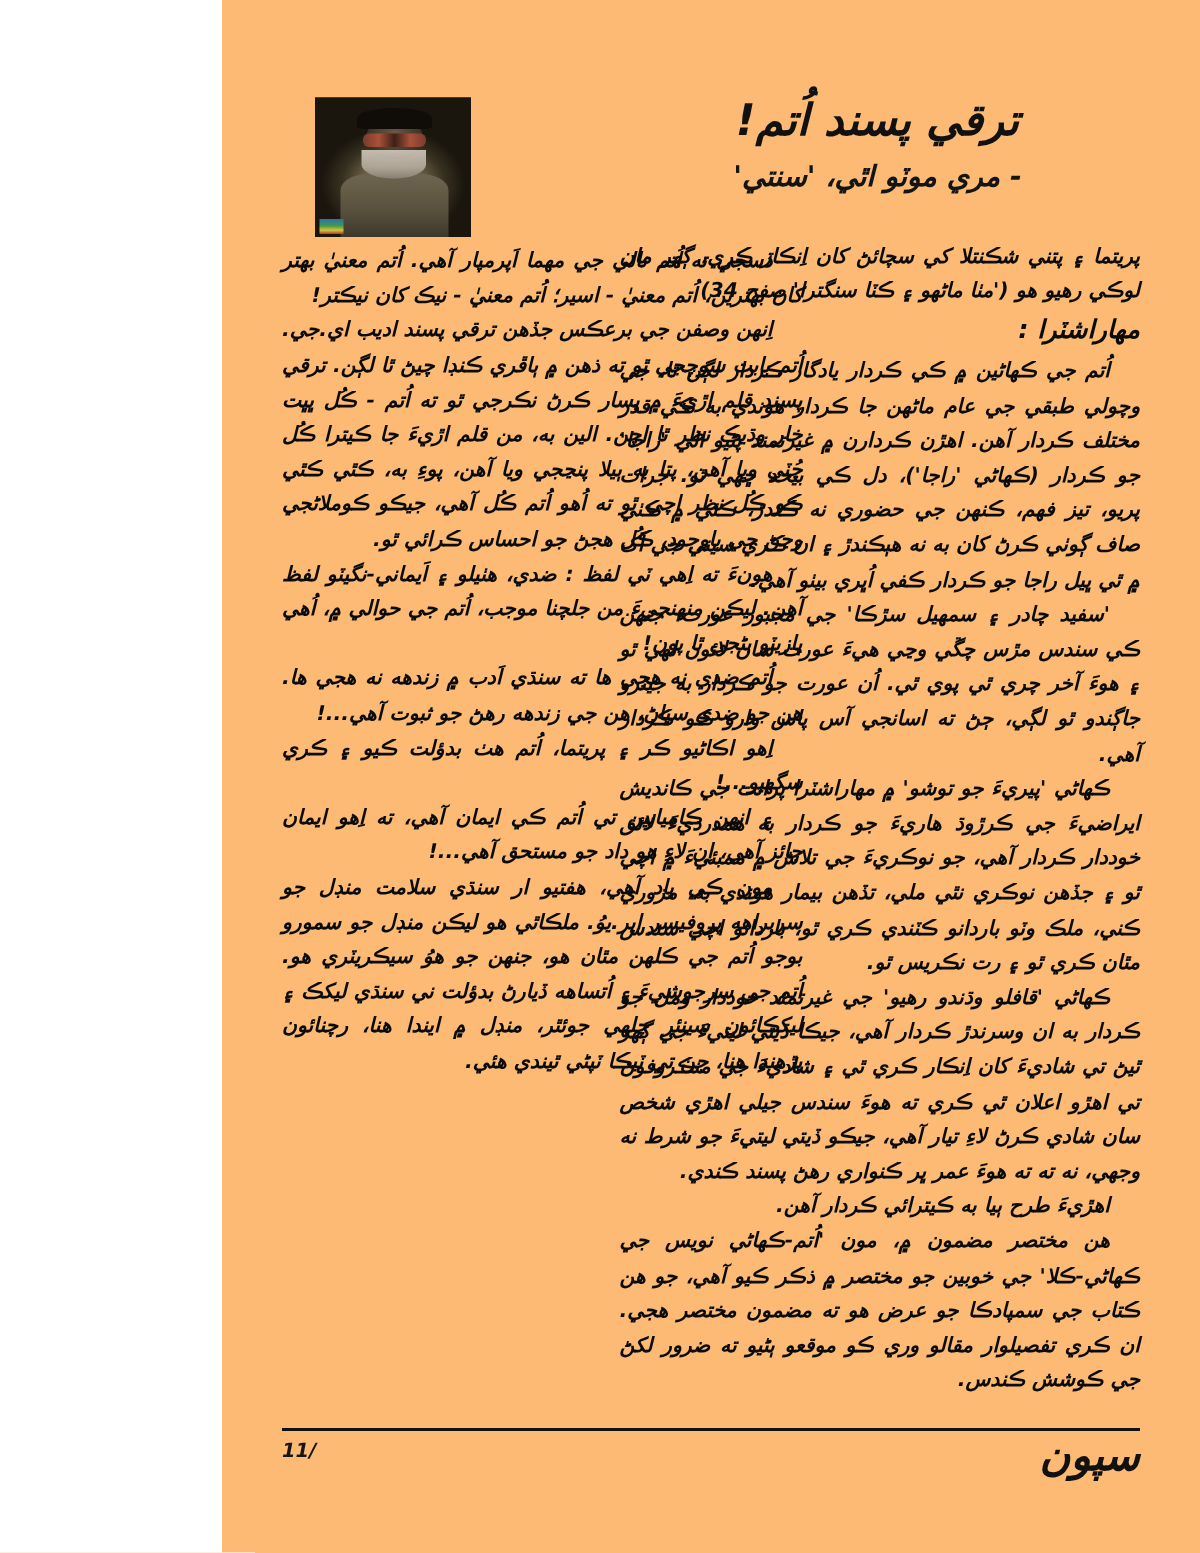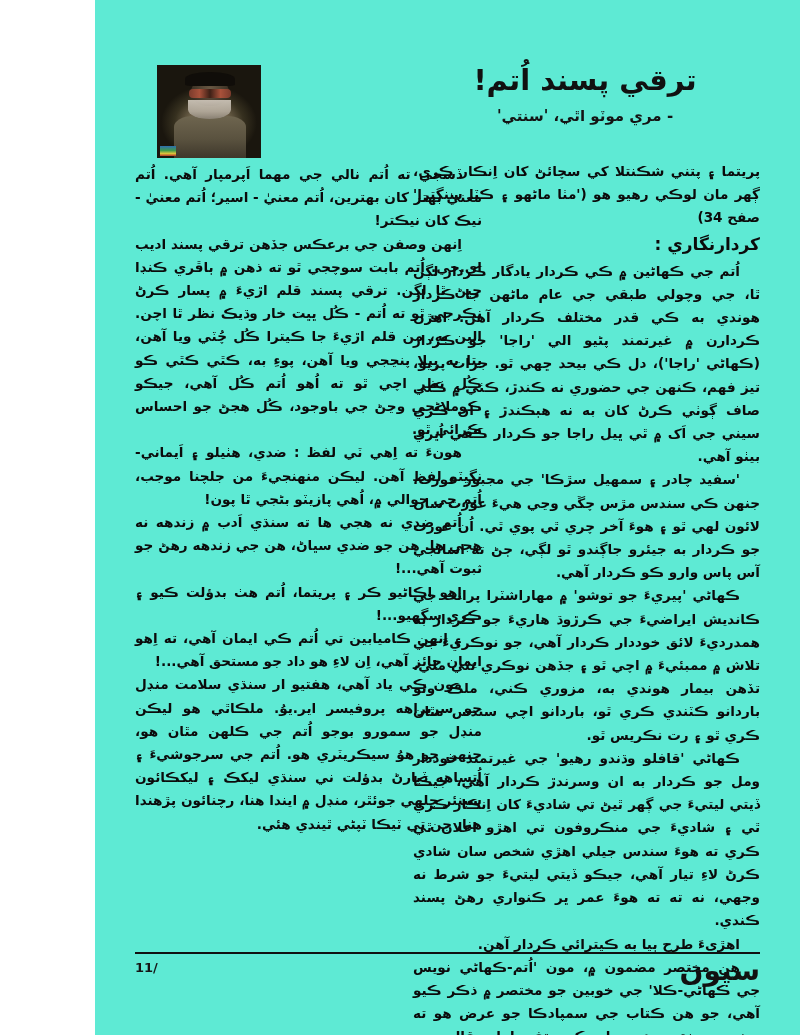--- a/index.html
+++ b/index.html
@@ -6,25 +6,26 @@
   html, body {
     margin: 0;
     padding: 0;
     background: #ffffff;
   }
   body {
     font-family: "DejaVu Sans", "Liberation Sans", sans-serif;
   }
   .page {
     position: relative;
-    width: 705px;
+    width: 652px;
     height: 1035px;
-    background: #5eead4;
+    background: #fdba74;
     overflow: hidden;
     box-sizing: border-box;
+    font-style: italic;
   }
 
   
   .author-photo {
     position: absolute;
     left: 62px;
     top: 65px;
     width: 104px;
     height: 93px;
     background:
@@ -100,21 +101,21 @@
     font-size: 29px;
     font-weight: bold;
     color: #111111;
     letter-spacing: -0.5px;
     line-height: 1.25;
     direction: rtl;
     white-space: nowrap;
   }
   .article-byline {
     margin-top: 9px;
-    font-size: 15px;
+    font-size: 19px;
     font-weight: bold;
     color: #141414;
     direction: rtl;
     white-space: nowrap;
   }
 
   
   .columns {
     position: absolute;
     left: 40px;
@@ -207,21 +208,21 @@
 
   <div class="head-block">
     <div class="article-title">ترقي پسند اُتم!</div>
     <div class="article-byline">- مري موٽو اٿي، 'سنتي'</div>
   </div>
 
   <div class="columns">
 
     <div class="col col-right">
       <p>پريتما ۽ پتني شڪنتلا کي سچائڻ کان اِنڪار ڪري، ڳهر مان لوڪي رهيو هو ('مٺا ماڻهو ۽ ڪٽا سنگترا' صفح 34)</p>
-      <p class="section-head">كردارنگاري :</p>
+      <p class="section-head">مهاراشٽرا :</p>
       <p class="indent">اُتم جي ڪهاڻين ۾ ڪي ڪردار يادگار ڪردار لڳن ٿا، جي وچولي طبقي جي عام ماڻهن جا ڪردار هوندي به ڪي قدر مختلف ڪردار آهن. اهڙن ڪردارن ۾ غيرتمند پڻيو الي 'راجا' جو ڪردار (ڪهاڻي 'راجا')، دل ڪي بيحد ڇهي ٿو. جرات پريو، تيز فهم، ڪنهن جي حضوري نه ڪندڙ، ڪٺي ۾ ڪٺي صاف ڳوٺي ڪرڻ کان به نه هٻڪندڙ ۽ ان ڪري سيني جي اَک ۾ ٿي ڀيل راجا جو ڪردار ڪفي اُڀري بيٺو آهي.</p>
       <p class="indent">'سفيد چادر ۽ سمهيل سڙڪا' جي مجبور عورت، جنهن ڪي سندس مڙس چڱي وڃي هيءَ عورت سان لائون لهي ٿو ۽ هوءَ آخر چري ٿي پوي ٿي. اُن عورت جو ڪردار به جيئرو جاڳندو ٿو لڳي، ڄڻ ته اسانجي آس پاس وارو ڪو ڪردار آهي.</p>
       <p class="indent">ڪهاڻي 'پيريءَ جو توشو' ۾ مهاراشٽرا پرانت جي ڪانديش ايراضيءَ جي ڪرڙوڌ هاريءَ جو ڪردار به همدرديءَ لائق خوددار ڪردار آهي، جو نوڪريءَ جي تلاش ۾ ممبئيءَ ۾ اچي ٿو ۽ جڏهن نوڪري نٿي ملي، تڏهن بيمار هوندي به، مزوري ڪني، ملڪ وٽو باردانو ڪٽندي ڪري ٿو، باردانو اچي سندس مٿان ڪري ٿو ۽ رت نڪريس ٿو.</p>
       <p class="indent">ڪهاڻي 'قافلو وڌندو رهيو' جي غيرتمند خوددار ومل جو ڪردار به ان وسرندڙ ڪردار آهي، جيڪا ڏيتي ليتيءَ جي ڳهر ٿيڻ تي شاديءَ کان اِنڪار ڪري ٿي ۽ شاديءَ جي منڪروفون تي اهڙو اعلان ٿي ڪري ته هوءَ سندس جيلي اهڙي شخص سان شادي ڪرڻ لاءِ تيار آهي، جيڪو ڏيتي ليتيءَ جو شرط نه وجهي، نه ته ته هوءَ عمر ڀر ڪنواري رهڻ پسند ڪندي.</p>
       <p class="indent">اهڙيءَ طرح ٻيا به ڪيترائي ڪردار آهن.</p>
       <p class="indent">هن مختصر مضمون ۾، مون 'اُتم-ڪهاڻي نويس جي ڪهاڻي-ڪلا' جي خوبين جو مختصر ۾ ذڪر ڪيو آهي، جو هن ڪتاب جي سمپادڪا جو عرض هو ته مضمون مختصر هجي. ان ڪري تفصيلوار مقالو وري ڪو موقعو ٻڻيو ته ضرور لکڻ جي ڪوشش ڪندس.</p>
 
     </div>
 
     <div class="col col-left">

